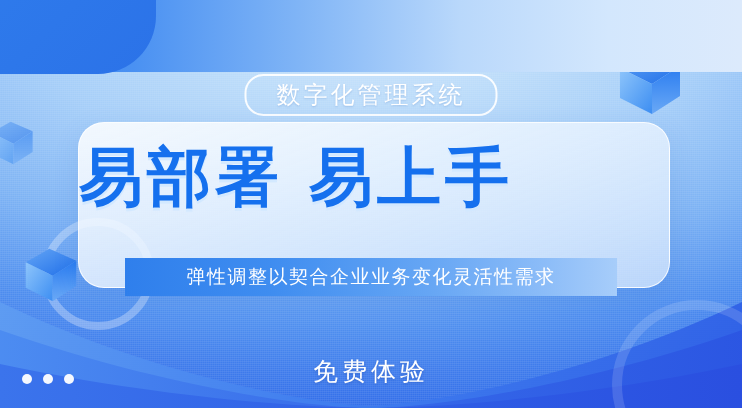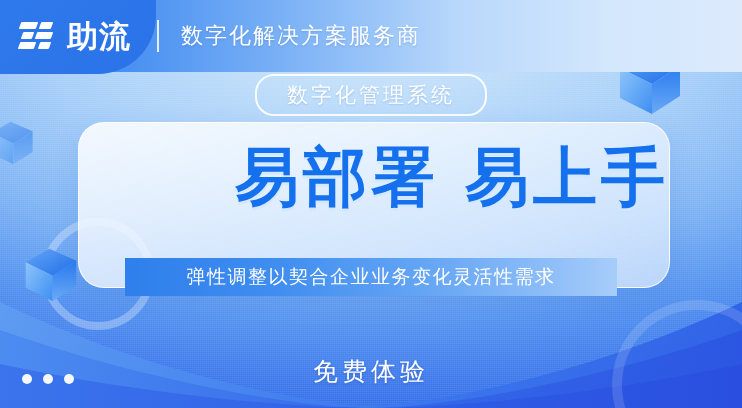--- a/index.html
+++ b/index.html
@@ -151,21 +151,21 @@
     top: 74px;
     transform: translateX(-50%);
     height: 38px;
     padding: 0 30px;
     border: 2px solid rgba(255,255,255,.92);
     border-radius: 19px;
     display: flex;
     align-items: center;
     justify-content: center;
     color: #ffffff;
-    font-size: 21px;
+    font-size: 24px;
     font-weight: 500;
     letter-spacing: 3px;
     white-space: nowrap;
     text-shadow: 0 1px 2px rgba(30,80,170,.2);
   }
 
   
   .card {
     position: absolute;
     left: 78px;
@@ -174,21 +174,21 @@
     height: 164px;
     border-radius: 26px;
     background: linear-gradient(160deg, rgba(255,255,255,.86) 0%, rgba(238,246,255,.80) 45%, rgba(224,238,255,.70) 100%);
     border: 1px solid rgba(255,255,255,.85);
     box-shadow: 0 8px 26px rgba(40,100,200,.13);
   }
   .headline {
     position: absolute;
     left: 0; right: 0;
     top: 22px;
-    text-align: right;
+    text-align: left;
     color: #1570ee;
     font-size: 64px;
     font-weight: 900;
     letter-spacing: 4px;
     line-height: 1;
     white-space: nowrap;
     text-shadow: 0 3px 0 rgba(210,232,255,.95);
   }
   .headline .gap { display: inline-block; width: 26px; }
 
@@ -318,34 +318,20 @@
   <div class="cube cube-ll">
     <svg width="44" height="46" viewBox="0 0 64 66" opacity="0.55">
       <polygon points="2,18 30,2 62,16 34,34" fill="url(#cgT)"></polygon>
       <polygon points="2,18 34,34 34,64 2,48" fill="url(#cgL)"></polygon>
       <polygon points="34,34 62,16 62,46 34,64" fill="url(#cgR)"></polygon>
     </svg>
   </div>
 
   <div class="header-band"></div>
   <div class="header-solid"></div>
-  <div class="header-inner">
-    <div class="logo-mark">
-      <i class="lm1"></i>
-        <i class="lm2"></i>
-      <i class="lm3"></i>
-        <i class="lm4"></i>
-      <i class="lm5"></i>
-        <i class="lm6"></i>
-      <span class="lm-bolt"></span>
-    </div>
-    <div class="logo-word">助流</div>
-    <div class="header-divider"></div>
-    <div class="header-tagline">数字化解决方案服务商</div>
-  </div>
 
   <div class="badge">数字化管理系统</div>
 
   <div class="card">
     <div class="headline">
       <span>易部署</span><span class="gap"></span><span>易上手</span>
     </div>
   </div>
 
   <div class="subbanner">

